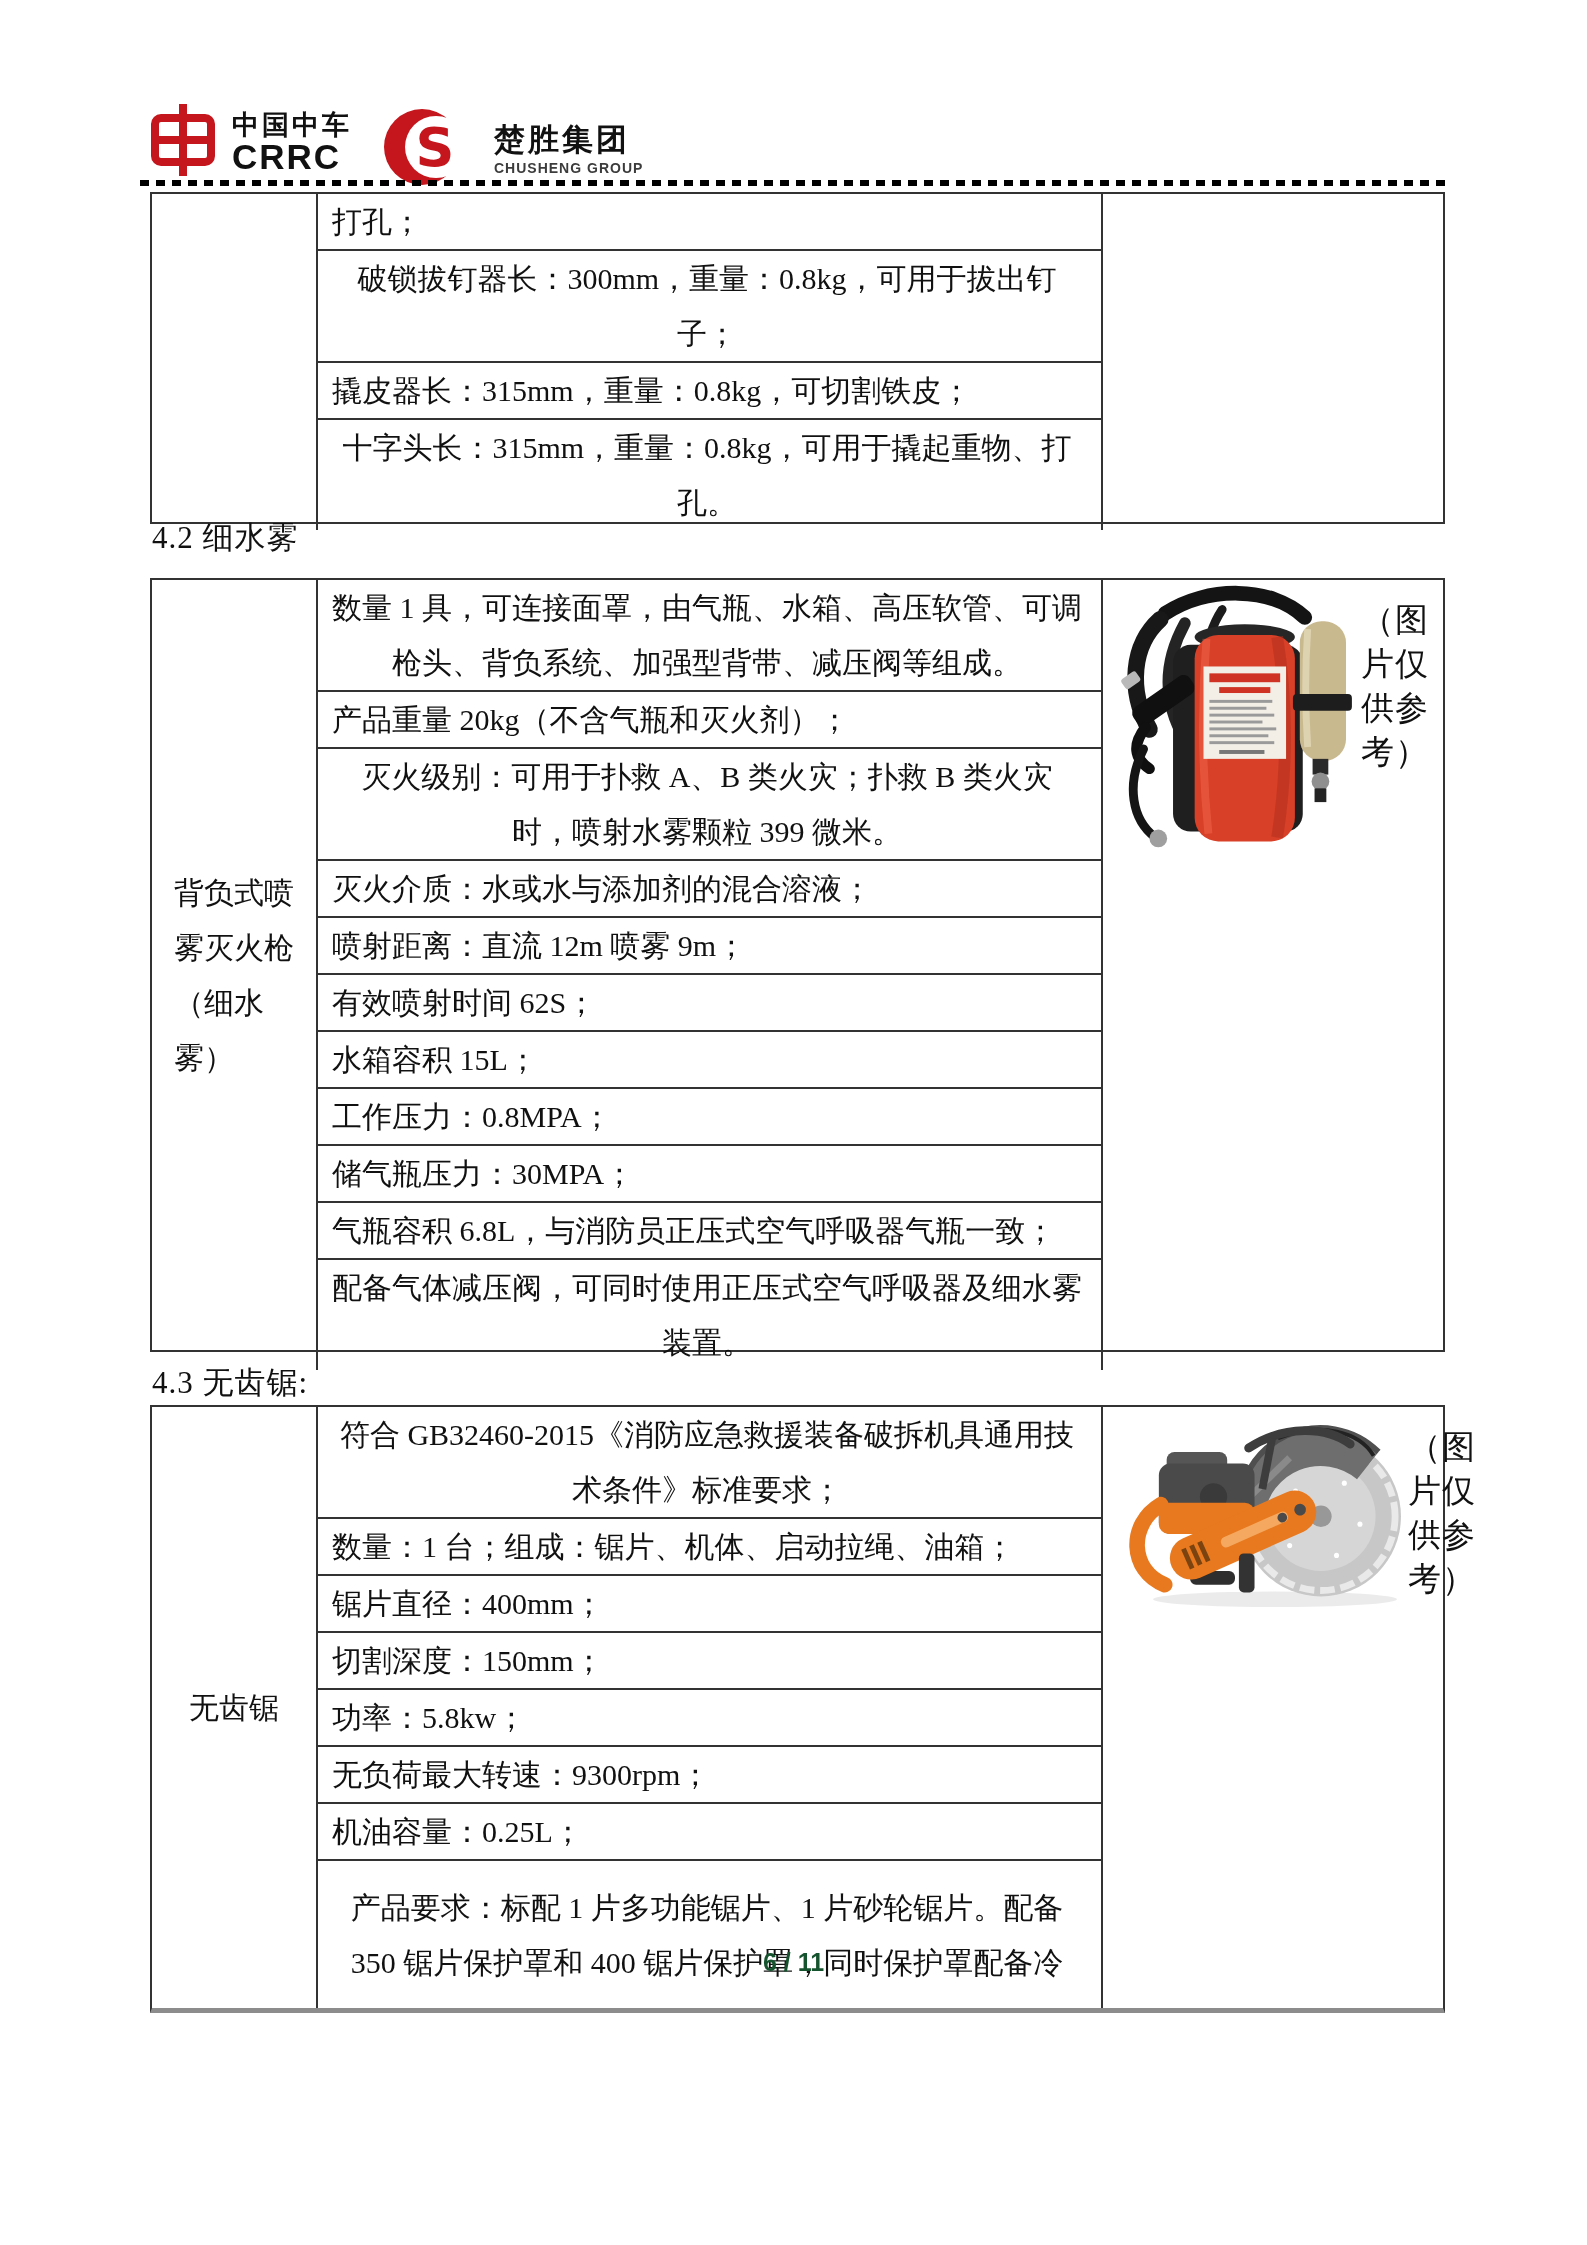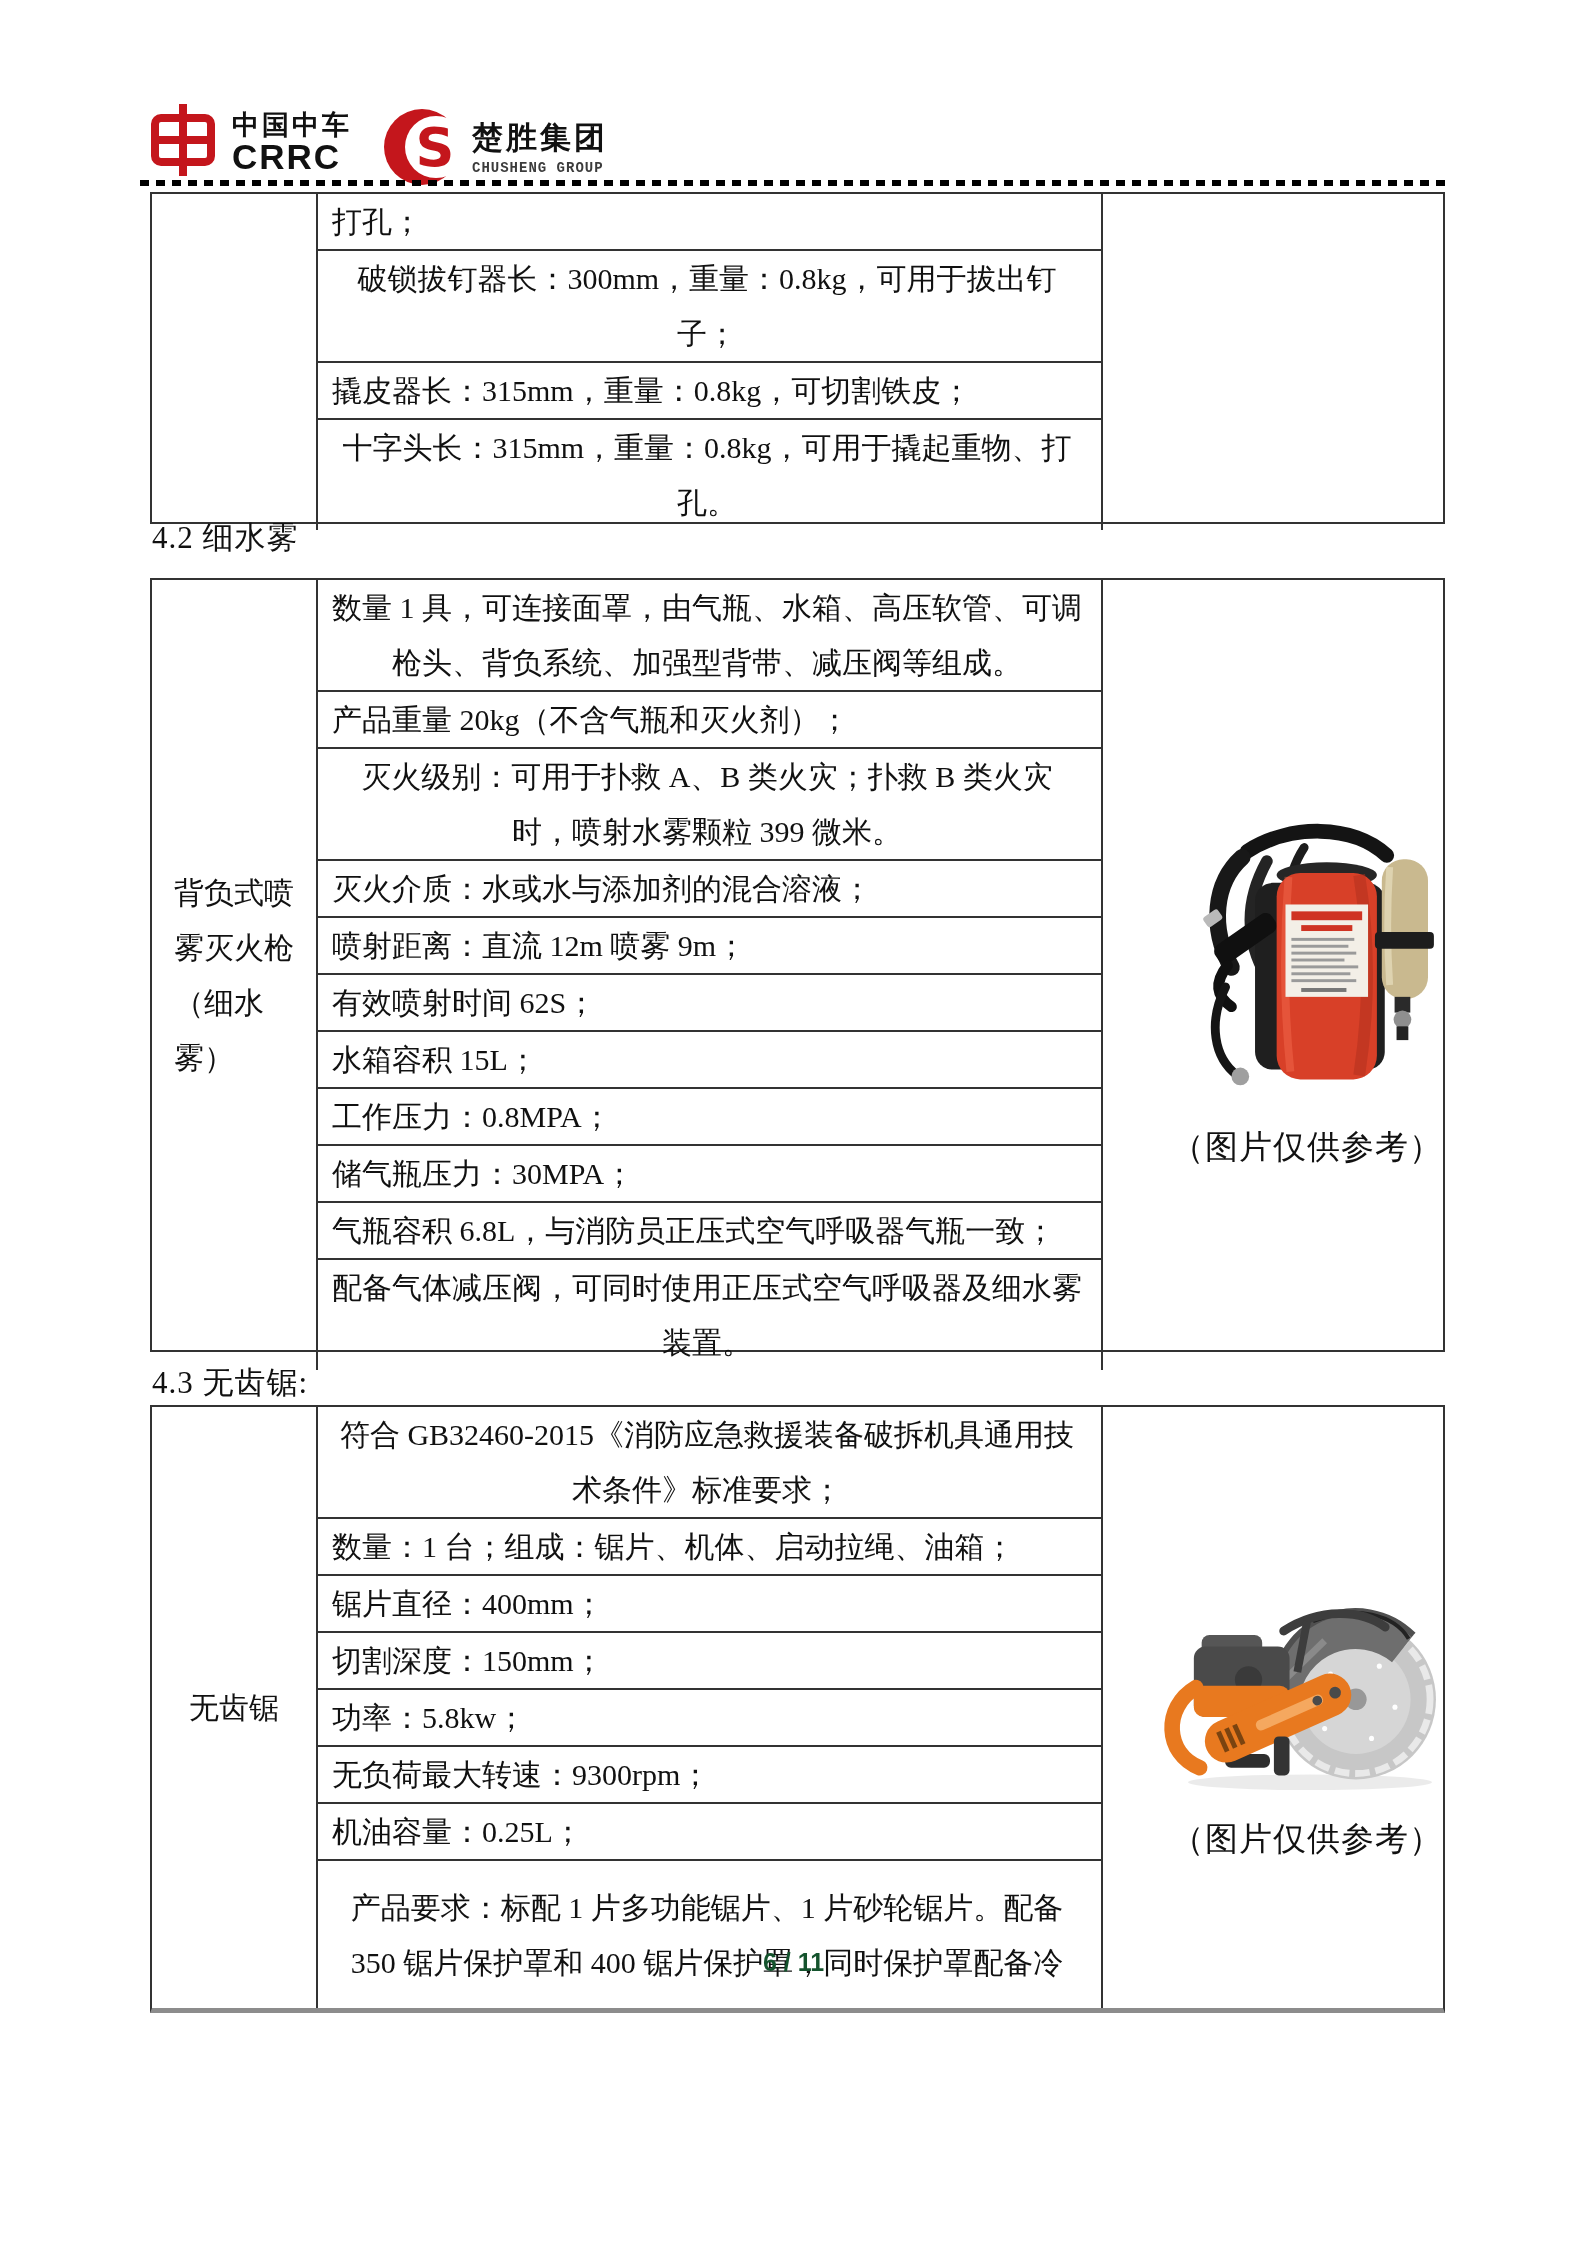--- a/index.html
+++ b/index.html
@@ -13,21 +13,21 @@
   }
 
   
   .header{position:absolute;left:148px;top:103px;display:flex;align-items:flex-start;}
   .logo-block{display:flex;align-items:center;}
   .logo-emblem{flex:0 0 auto;}
   .crrc-text{margin-left:14px;font-family:"Liberation Sans","DejaVu Sans",sans-serif;}
   .crrc-zh{font-size:27px;font-weight:700;letter-spacing:3px;line-height:30px;}
   .crrc-en{font-size:35px;font-weight:700;letter-spacing:2px;line-height:34px;}
   .cs-block{margin-left:32px;}
-  .cs-text{margin-left:6px;font-family:Liberation Mono, monospace;}
+  .cs-text{margin-left:28px;font-family:Liberation Sans, sans-serif;}
   .cs-zh{font-size:31px;font-weight:700;letter-spacing:3px;line-height:38px;}
   .cs-en{font-size:14px;font-weight:700;letter-spacing:1px;color:#3c3c3c;line-height:18px;}
 
   .dashed-rule{
     position:absolute;left:140px;top:180px;width:1308px;height:6px;
     background:repeating-linear-gradient(90deg,#000 0 9px,transparent 9px 16px);
   }
 
   
   .spec-table{
@@ -54,21 +54,21 @@
     display:flex;align-items:center;
     padding:0 19px 0 14px;
     font-size:30px;line-height:55px;
     flex:0 0 auto;
   }
   .row.r1{min-height:55px;}
   .row.r2{min-height:110px;text-align:center;}
   .row:last-child{border-bottom:none;flex:1 1 auto;}
 
   .cell-img{
-    display:flex;flex-direction:column;align-items:flex-end;justify-content:center;margin-top:36px;
+    display:flex;flex-direction:row;align-items:flex-start;justify-content:center;
   }
   .photo{flex:0 0 auto;}
   .photo-caption{
     margin-top:18px;font-size:33px;letter-spacing:1px;color:#111;
     line-height:44px;
   }
 
   
   .sec-heading{
     position:absolute;left:152px;

